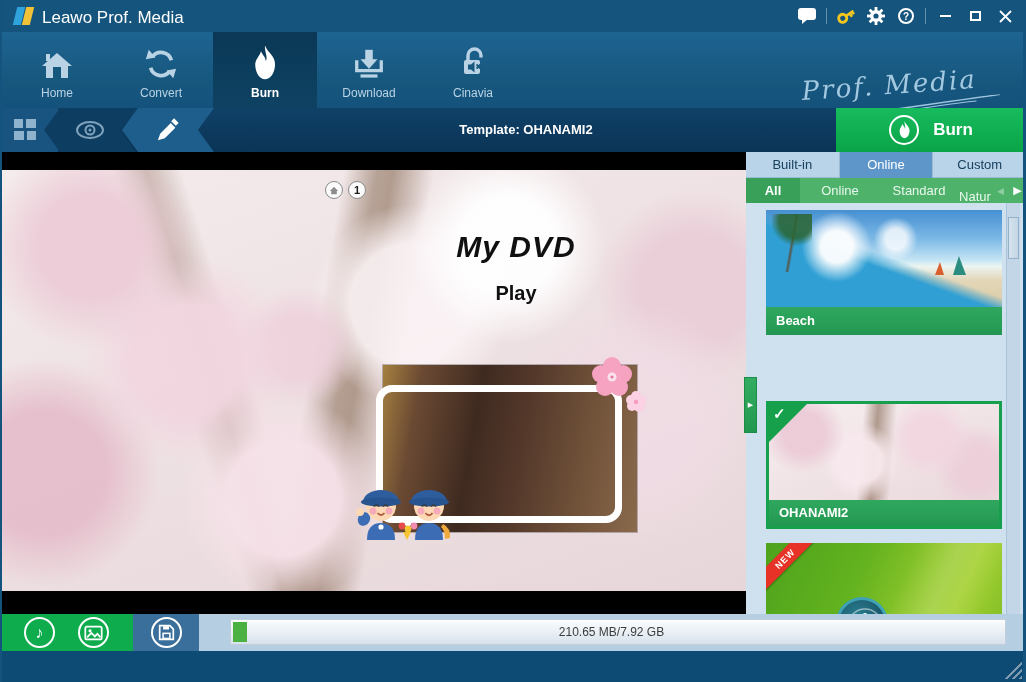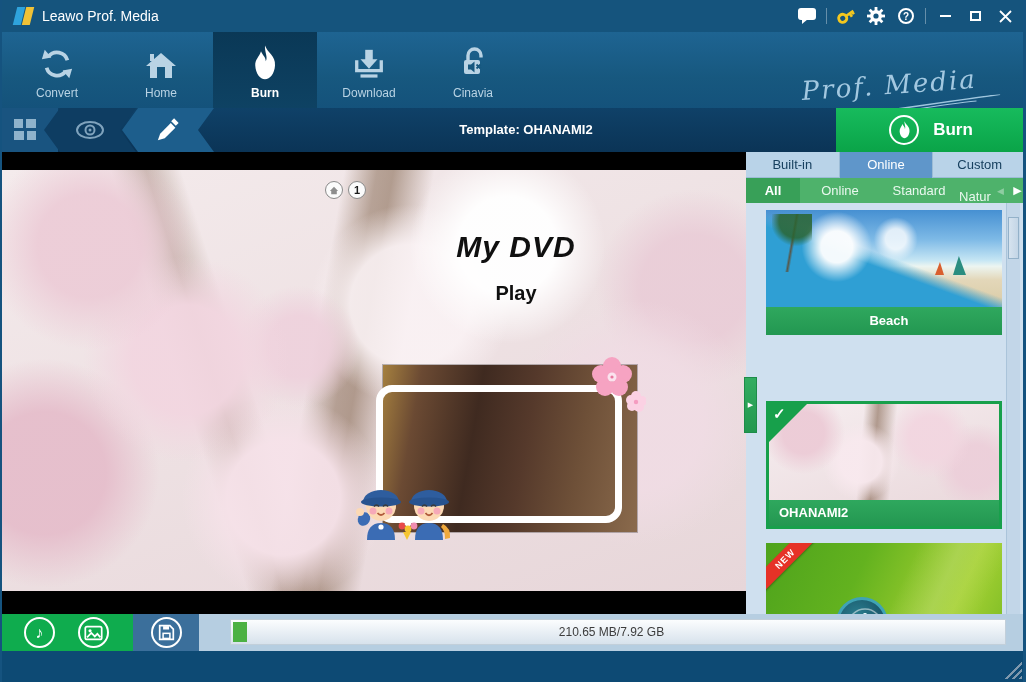--- a/index.html
+++ b/index.html
@@ -10,21 +10,21 @@
     -webkit-font-smoothing:antialiased;
   }
   .abs { position:absolute; }
 
   
   .titlebar { position:absolute; left:0; top:0; width:1026px; height:32px; background:#15547d; z-index:30; }
   .logo { position:absolute; left:13px; top:7px; width:22px; height:18px; }
   .logo i { position:absolute; top:0; width:8px; height:18px; transform:skewX(-14deg); }
   .logo .l1 { left:2px; background:#2fa3dc; }
   .logo .l2 { left:11px; background:#f0c237; }
-  .win-title { position:absolute; left:42px; top:8px; color:#ffffff; font-size:14px; }
+  .win-title { position:absolute; left:42px; top:8px; color:#ffffff; font-size:17px; }
   .tb-right { position:absolute; right:6px; top:0; height:32px; display:flex; align-items:center; }
   .tb-btn { width:30px; height:32px; display:flex; align-items:center; justify-content:center; cursor:default; }
   .tb-sep { width:1px; height:16px; background:rgba(255,255,255,.35); margin:0 4px; }
   .help-circle { width:16px; height:16px; border:2px solid #fff; border-radius:50%; color:#fff;
     font-size:10px; font-weight:bold; display:flex; align-items:center; justify-content:center; }
   .min-glyph { width:11px; height:2px; background:#fff; }
   .max-glyph { width:11px; height:10px; border:2px solid #fff; }
 
   
   .navbar { position:absolute; left:0; top:32px; width:1026px; height:76px;
@@ -108,21 +108,21 @@
   .cat-standard { width:78px; }
   .cat-natur { width:34px; overflow:hidden; white-space:nowrap;margin-top:12px; }
   .cat-arrow { width:17px; text-align:center; font-size:9px; cursor:pointer; }
   .cat-arrow.dim { color:#8fcda2; }
   .cat-arrow.lit { color:#ffffff; font-size:11px; }
   .side-content { position:absolute; left:0; top:51px; width:280px; height:411px; overflow:hidden; }
   .card { position:absolute; left:20px; width:236px; background:#fff; cursor:pointer; }
   .card-img { position:absolute; left:0; top:0; right:0; }
   .card-label { position:absolute; left:0; right:0; bottom:0; height:28px; line-height:28px;
     background:linear-gradient(180deg,#2fa85e,#239751); color:#ffffff; font-size:13px; font-weight:bold; padding-left:10px; }
-  .card-beach { top:7px; height:125px;text-align:center; }
+  .card-beach { top:7px; height:125px; }
   .beach-img { height:97px;
     background-image:
       radial-gradient(circle at 30% 38%, rgba(255,255,255,.95) 0 9%, rgba(255,255,255,0) 20%),
       radial-gradient(circle at 55% 30%, rgba(255,255,255,.8) 0 7%, rgba(255,255,255,0) 15%),
       linear-gradient(200deg, rgba(47,159,212,0) 48%, #2f9fd4 56%),
       linear-gradient(180deg,#4690d2 0%,#7db9e6 30%,#c6e6f4 52%,#ecf5f1 58%,#e3d7b9 72%,#d9cba6 100%);
   }
   .sail { position:absolute; }
   .sail1 { right:58px; top:52px; width:9px;  height:13px; background:#d95f2e; clip-path:polygon(0 100%,100% 100%,55% 0); }
   .sail2 { right:36px; top:46px; width:13px; height:19px; background:#2a8d80; clip-path:polygon(0 100%,100% 100%,45% 0); }
@@ -238,38 +238,38 @@
         <svg width="13" height="13" viewBox="0 0 13 13">
             <path d="M1 1 L12 12 M12 1 L1 12" stroke="#ffffff" stroke-width="1.8"></path>
           </svg>
       </div>
     </div>
   </div>
 
   <div class="navbar">
     <div class="nav-item">
       <span class="nicon">
+        <svg width="34" height="32" viewBox="0 0 34 32" fill="currentColor">
+            <rect x="6" y="5" width="4" height="7"></rect>
+            <path d="M2 17 L17 4 L32 17 h-4 v12 h-22 v-12 z"></path>
+            <rect x="13" y="18" width="8" height="11" fill="#17587f"></rect>
+          </svg>
+      </span>
+      <span class="nlabel">Home</span>
+    </div>
+    <div class="nav-item">
+      <span class="nicon">
         <svg width="36" height="34" viewBox="0 0 36 36" fill="currentColor">
             <path d="M29 14 A11.5 11.5 0 0 0 9 10" stroke="currentColor" stroke-width="4" fill="none"></path>
             <polygon points="5,3 12,11 2,13"></polygon>
             <path d="M7 22 A11.5 11.5 0 0 0 27 26" stroke="currentColor" stroke-width="4" fill="none"></path>
             <polygon points="31,33 24,25 34,23"></polygon>
           </svg>
       </span>
       <span class="nlabel">Convert</span>
-    </div>
-    <div class="nav-item">
-      <span class="nicon">
-        <svg width="34" height="32" viewBox="0 0 34 32" fill="currentColor">
-            <rect x="6" y="5" width="4" height="7"></rect>
-            <path d="M2 17 L17 4 L32 17 h-4 v12 h-22 v-12 z"></path>
-            <rect x="13" y="18" width="8" height="11" fill="#17587f"></rect>
-          </svg>
-      </span>
-      <span class="nlabel">Home</span>
     </div>
     <div class="nav-item active">
       <span class="nicon">
         <svg width="30" height="36" viewBox="0 0 24 28" fill="#ffffff">
             <path d="M12 0 C14 6 20.5 8 20 16 C19.6 22.5 16 27 12 27 C8 27 4.6 22.5 4.2 16 C3.9 11 7.5 9 8.8 4.5 C10.2 8 12.6 9 12.6 12.5 C14.6 9.5 11.5 5 12 0 Z"></path>
           </svg>
       </span>
       <span class="nlabel">Burn</span>
     </div>
     <div class="nav-item">

